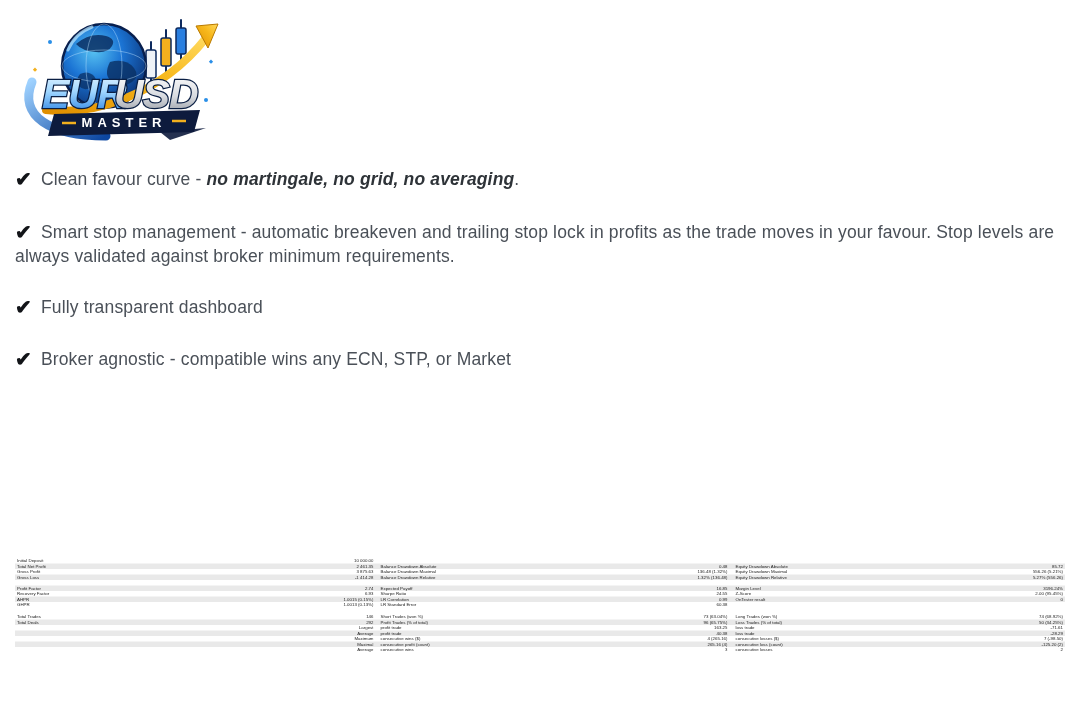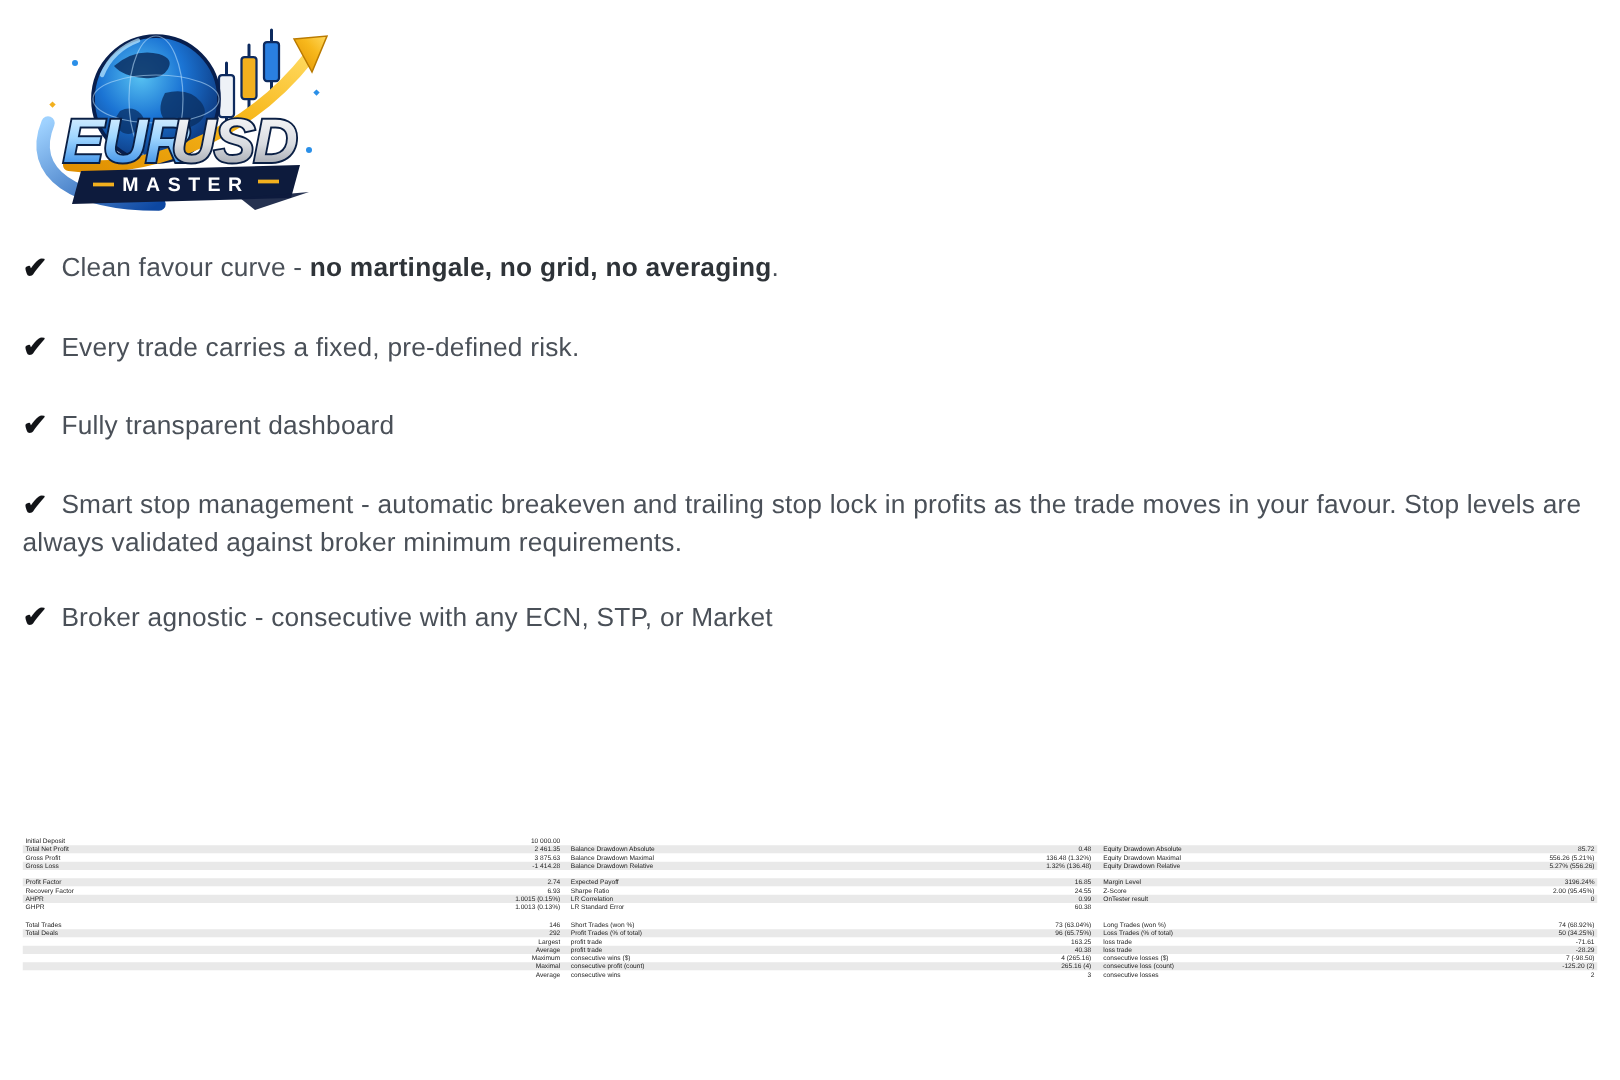--- a/index.html
+++ b/index.html
@@ -8,21 +8,21 @@
     font-family:"Liberation Sans", sans-serif;
   }
   
   .logo-wrap{position:absolute;top:4px;left:10px;width:230px;height:156px;}
   
   .features{position:absolute;top:166px;left:15px;width:1052px;}
   .feature{
     font-size:17.5px;color:#4a5058;line-height:1.3;margin:0 0 26.5px 0;
     letter-spacing:0.15px;
   }
-  .feature b{color:#2e3338;}
+  .feature b{color:#2e3338;font-style:italic;}
   .check{font-size:20px;color:#121418;font-weight:700;margin-right:9px;vertical-align:-1px;}
   
   .report-outer{position:absolute;top:558px;left:15px;width:1050px;height:105px;overflow:hidden;}
   .report-scale{width:2100px;transform:scale(0.5);transform-origin:0 0;}
   .trow{display:flex;height:11px;align-items:center;background:#ffffff;}
   .trow.stripe{background:#e9e9e9;}
   .trow.gap-row{background:#ffffff;}
   .tsection-gap{height:13px;background:#ffffff;}
   .tcell{font-size:8.8px;color:#1c1c1c;white-space:nowrap;overflow:hidden;line-height:11px;}
   .tlabel{text-align:left;}
@@ -110,27 +110,26 @@
       <line x1="52" y1="119" x2="66" y2="119" stroke="#f2b01e" stroke-width="2.5"></line>
       <line x1="162" y1="117" x2="176" y2="117" stroke="#f2b01e" stroke-width="2.5"></line>
       <text x="114" y="123" font-size="13" font-weight="700" fill="#ffffff" text-anchor="middle" letter-spacing="5" font-family="Liberation Sans, sans-serif">MASTER</text>
     </g>
   </svg>
 </div>
 
 <div class="features">
   <p class="feature"><span class="check">✔</span><span>Clean favour curve - </span><b>no martingale, no grid, no averaging</b><span>.</span></p>
 
-  <p class="feature"><span class="check">✔</span><span>Every trade carries a fixed, pre-defined risk.</span></p>
+
+  <p class="feature"><span class="check">✔</span><span>Smart stop management - automatic breakeven and trailing stop lock in profits as the trade moves in your favour. Stop levels are always validated against broker minimum requirements.</span></p>
 
   <p class="feature"><span class="check">✔</span><span>Fully transparent dashboard</span></p>
 
-  <p class="feature"><span class="check">✔</span><span>Smart stop management - automatic breakeven and trailing stop lock in profits as the trade moves in your favour. Stop levels are always validated against broker minimum requirements.</span></p>
-
-  <p class="feature"><span class="check">✔</span><span>Broker agnostic - consecutive with any ECN, STP, or Market</span></p>
+  <p class="feature"><span class="check">✔</span><span>Broker agnostic - compatible wins any ECN, STP, or Market</span></p>
 </div>
 
 <div class="report-outer">
   <div class="report-scale">
       <div class="trow">
         <span class="tcell c0 tlabel">Initial Deposit</span>
         <span class="tcell c1 tval">10 000.00</span>
         <span class="tcell c2 tlabel"></span>
         <span class="tcell c3 tval"></span>
         <span class="tcell c4 tlabel"></span>

